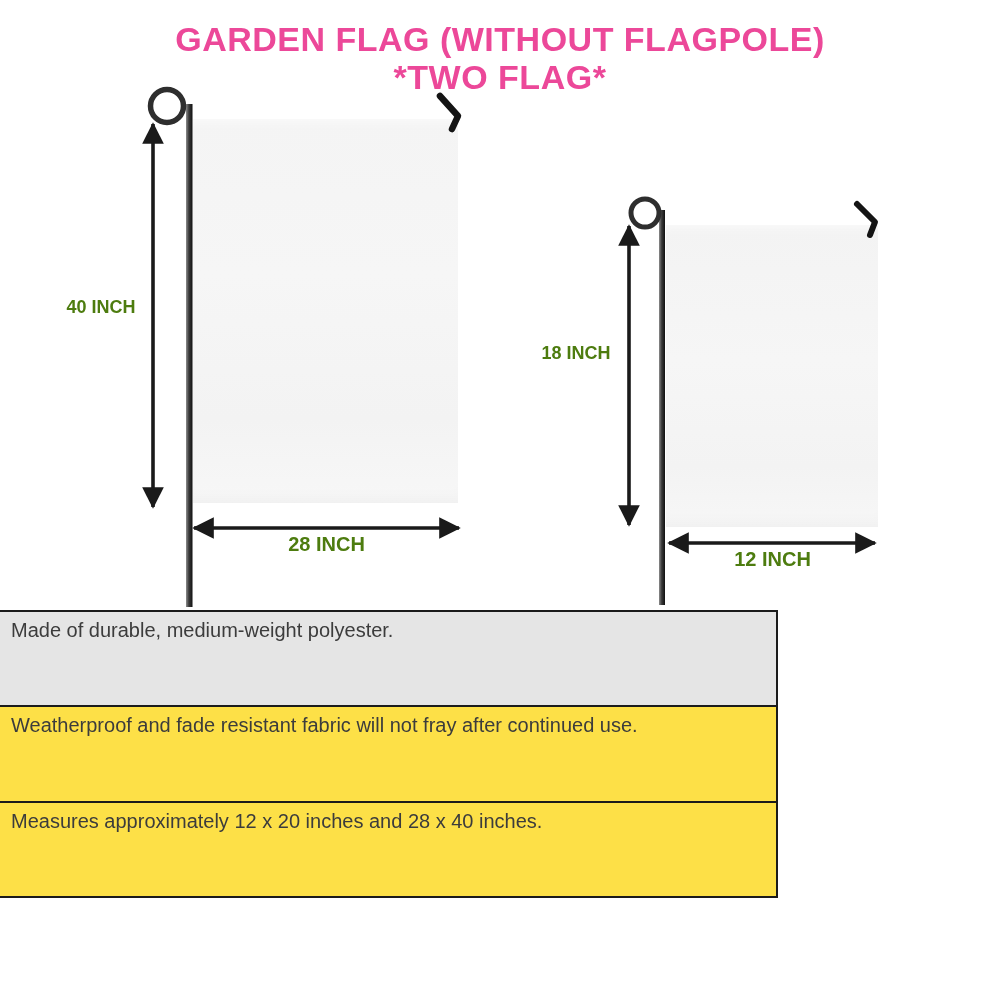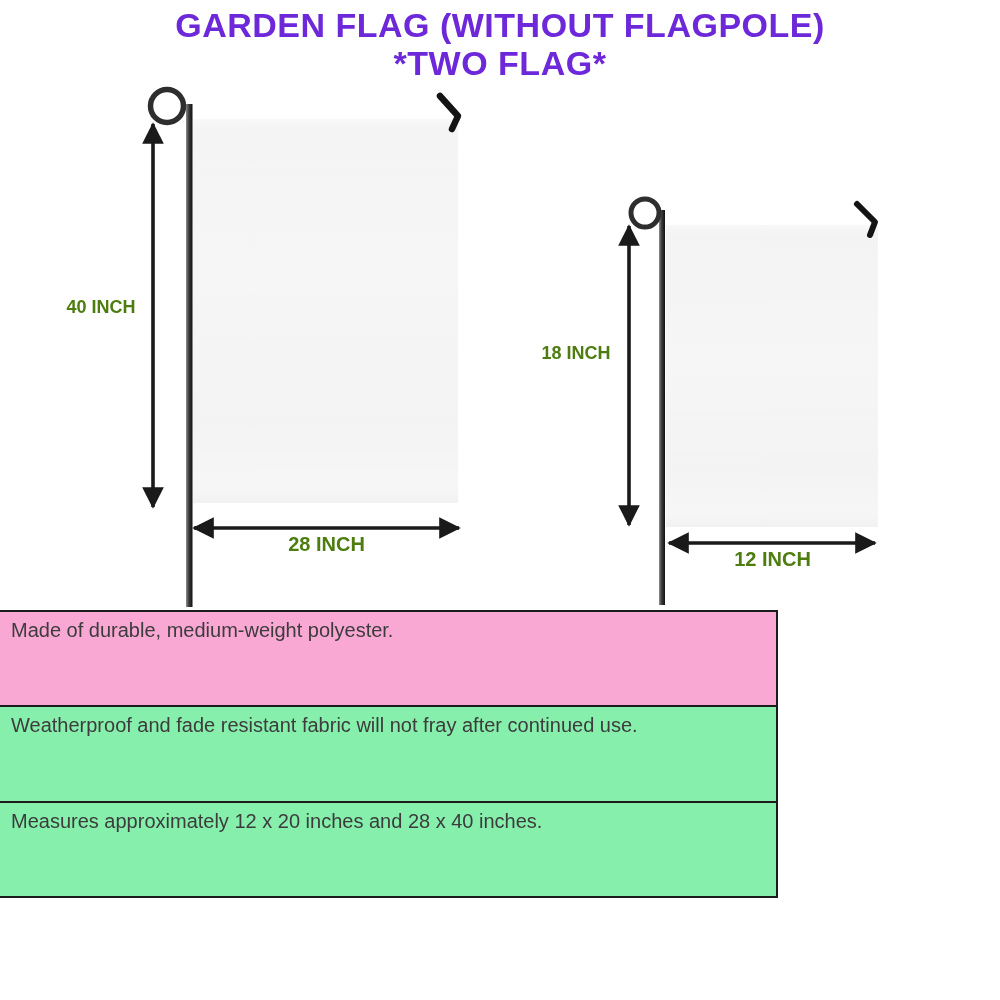--- a/index.html
+++ b/index.html
@@ -2,22 +2,22 @@
 <html><head>
 <meta charset="utf-8">
 <style>
   html,body{margin:0;padding:0;background:#ffffff;}
   .canvas{
     position:relative;width:1000px;height:1000px;overflow:hidden;
     background:#ffffff;font-family:"Liberation Sans",sans-serif;
   }
   
   .title{
-    position:absolute;top:6px;left:0;width:1000px;text-align:center;
-    font-weight:bold;color:#6d28d9;font-size:34px;line-height:38px;letter-spacing:.5px;
+    position:absolute;top:20px;left:0;width:1000px;text-align:center;
+    font-weight:bold;color:#ec4899;font-size:34px;line-height:38px;letter-spacing:.5px;
   }
   
   .flag{position:absolute;box-shadow:inset 0 -14px 18px -14px rgba(0,0,0,.05), inset 0 10px 14px -10px rgba(255,255,255,.9);}
   .flag-large{left:193px;top:119px;width:265px;height:384px;
     background:linear-gradient(180deg,#f4f4f4 0%,#f6f6f6 40%,#f3f3f3 78%,#f7f7f7 100%);}
   .flag-small{left:666px;top:225px;width:212px;height:302px;
     background:linear-gradient(180deg,#f3f3f3 0%,#f6f6f6 45%,#f3f3f3 80%,#f7f7f7 100%);}
   
   .strokes{position:absolute;left:0;top:0;width:1000px;height:1000px;pointer-events:none;}
   
@@ -29,22 +29,22 @@
   
   .features{
     position:absolute;left:-2px;top:610px;width:780px;height:288px;
     border:2px solid #1b1b1b;box-sizing:border-box;display:flex;flex-direction:column;
   }
   .feature-row{
     flex:1;box-sizing:border-box;padding:6px 10px 0 11px;
     font-size:20px;line-height:24px;color:#3c3c3c;border-top:2px solid #1b1b1b;
   }
   .feature-row:first-child{border-top:none;}
-  .feature-row.gray{background:#f9a8d4;}
-  .feature-row.white{background:#86efac;}
+  .feature-row.gray{background:#e5e5e5;}
+  .feature-row.white{background:#fde047;}
 </style>
 </head>
 <body>
 
 <div class="canvas">
 
   <div class="title">
     <div>GARDEN FLAG (WITHOUT FLAGPOLE)</div>
     <div>*TWO FLAG*</div>
   </div>

